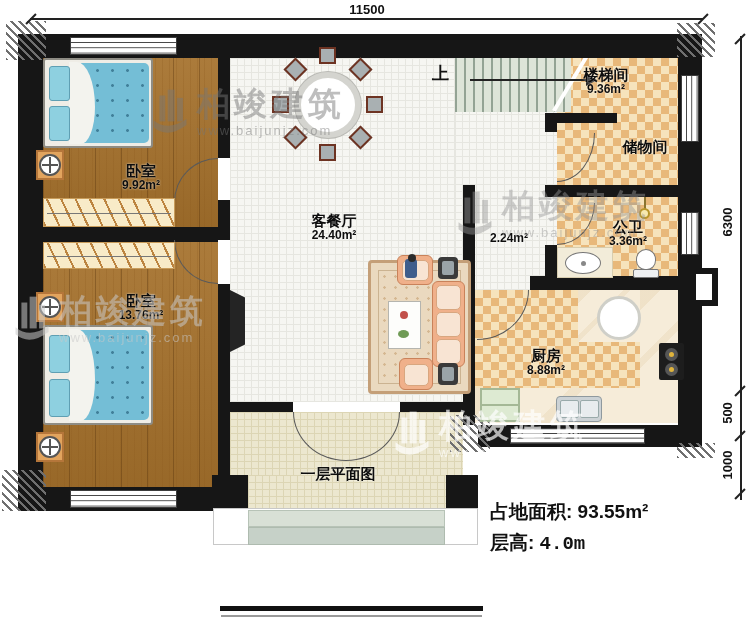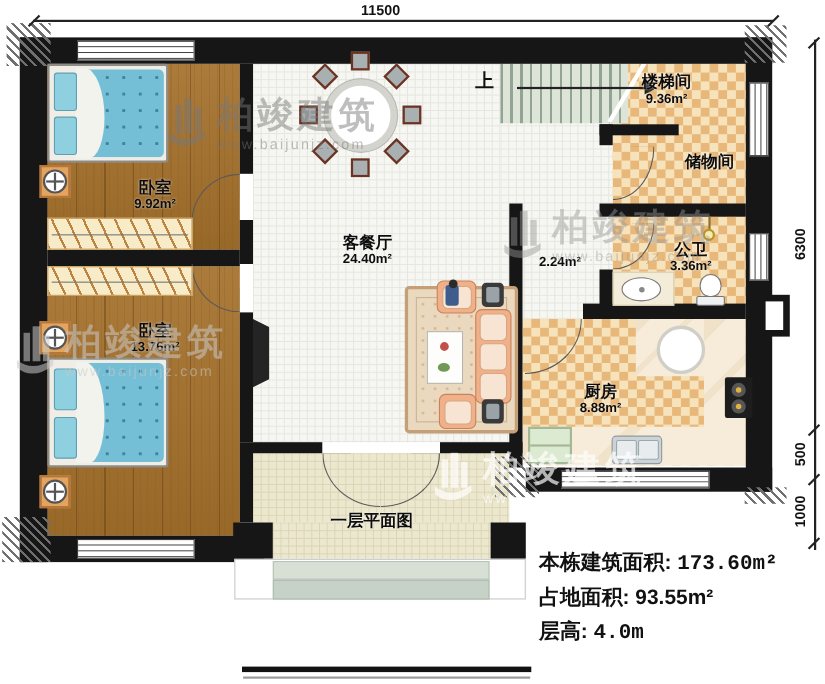--- a/index.html
+++ b/index.html
@@ -257,21 +257,21 @@
     <div class="nm">厨房</div>
       <div class="ar">8.88m²</div>
   </div>
   <div class="abs roomlabel" style="left:338px;top:474px;">
     <div class="nm">一层平面图</div>
   </div>
 
   <div class="abs dimline" style="left:30px;top:18px;width:673px;height:1.5px;"></div>
   <div class="abs tick" style="left:24px;top:18px;"></div>
   <div class="abs tick" style="left:696px;top:18px;"></div>
-  <div class="abs dimtext" style="left:346px;top:2px;transform:translateX(-50%);">11500</div>
+  <div class="abs dimtext" style="left:367px;top:2px;transform:translateX(-50%);">11500</div>
 
   <div class="abs dimline" style="left:740px;top:36px;width:1.5px;height:464px;"></div>
   <div class="abs tick" style="left:733px;top:38px;"></div>
   <div class="abs tick" style="left:733px;top:390px;"></div>
   <div class="abs tick" style="left:733px;top:435px;"></div>
   <div class="abs tick" style="left:733px;top:493px;"></div>
   <div class="abs dimtext vdim" style="left:727px;top:222px;">6300</div>
   <div class="abs dimtext vdim" style="left:727px;top:413px;">500</div>
   <div class="abs dimtext vdim" style="left:727px;top:465px;">1000</div>
 
@@ -329,18 +329,17 @@
     <div>
         <div style="font-size:33px;font-weight:bold;letter-spacing:4px;line-height:1;">柏竣建筑</div>
          <div style="font-size:13px;letter-spacing:2px;margin-top:3px;">www.baijunjz.com</div>
       </div>
   </div>
 
   <div class="abs" style="left:220px;top:606px;width:263px;height:5px;background:#111;"></div>
   <div class="abs" style="left:221px;top:615px;width:261px;height:2px;background:#9a9a9a;"></div>
 
   <div class="abs" style="left:490px;top:496px;font-size:19px;font-weight:bold;line-height:31px;white-space:nowrap;">
-    <div><span>本栋建筑面积: </span><span style="font-family:'Liberation Mono','DejaVu Sans Mono',monospace;">173.60m²</span></div>
     <div><span>占地面积: </span><span style="font-family:Liberation Sans, sans-serif;">93.55m²</span></div>
     <div><span>层高: </span><span style="font-family:'Liberation Mono','DejaVu Sans Mono',monospace;">4.0m</span></div>
   </div>
 
 </div>
 
 </body></html>

